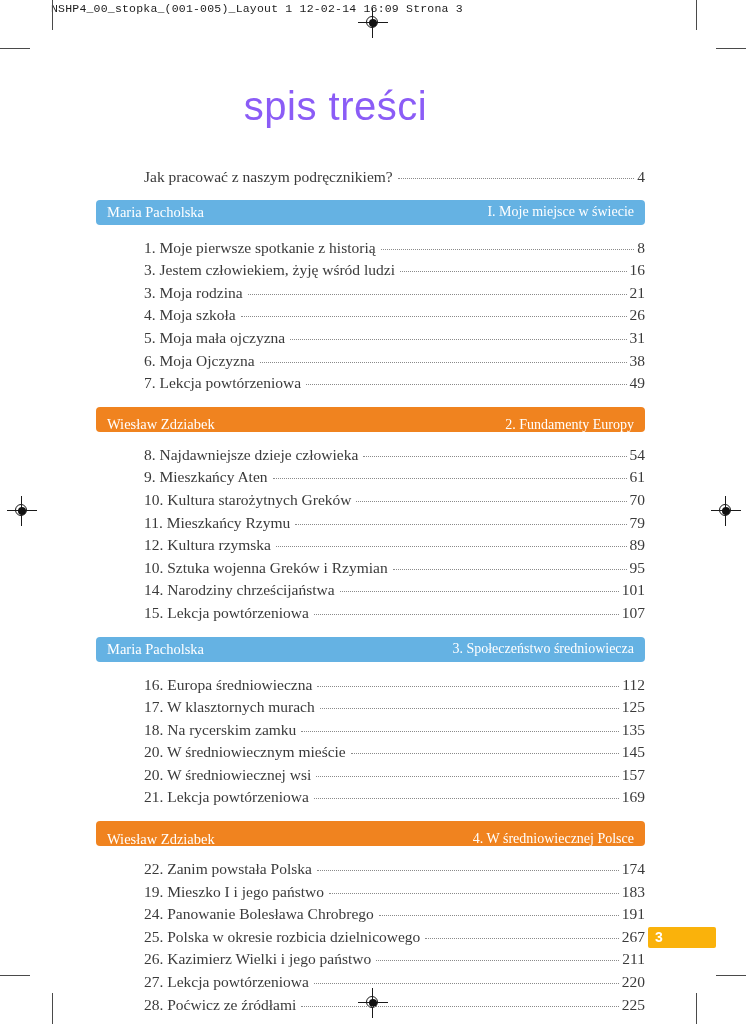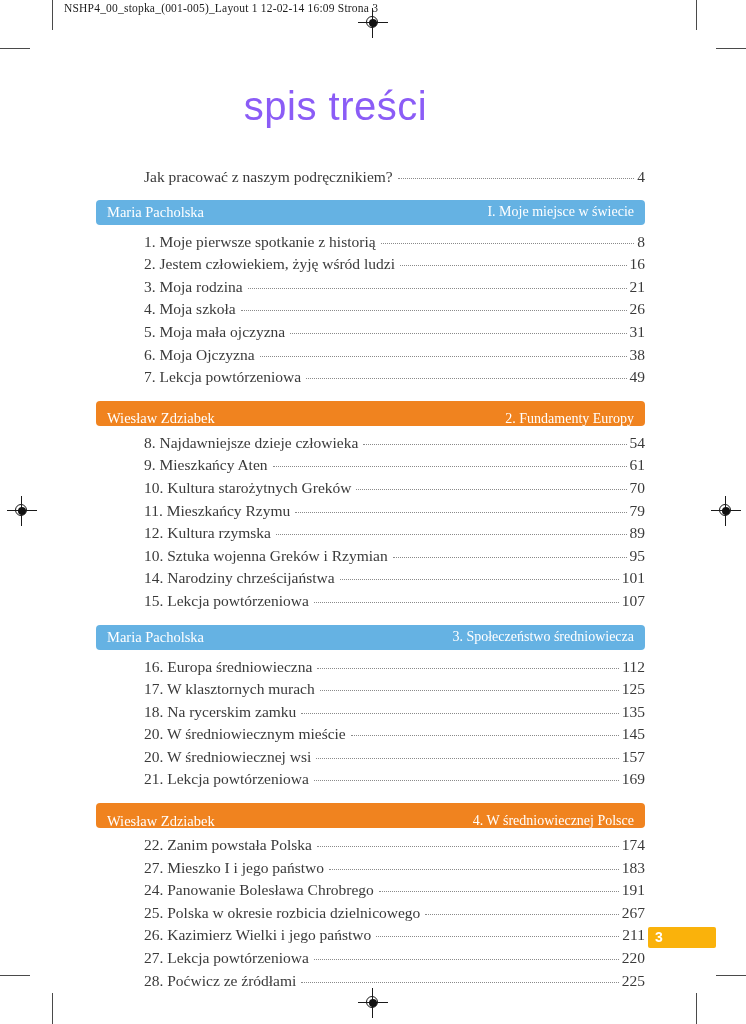--- a/index.html
+++ b/index.html
@@ -17,22 +17,22 @@
     width: 746px;
     height: 1024px;
     overflow: hidden;
     background: #ffffff;
   }
 
   
   .slug {
     position: absolute;
     top: 2px;
-    left: 64px;
-    font-family: Liberation Serif, serif;
+    left: 51px;
+    font-family: Liberation Mono, monospace;
     font-size: 11.5px;
     color: #1c1c1c;
     letter-spacing: 0.2px;
     white-space: nowrap;
   }
   .cropmark {
     position: absolute;
     background: #4a4a4a;
   }
   .cm-v { width: 1px; }
@@ -122,21 +122,21 @@
   
   .sec-bar {
     display: flex;
     align-items: center;
     justify-content: space-between;
     height: 25px;
     border-radius: 4px;
     padding: 0 11px;
     box-sizing: border-box;
     color: #ffffff;
-    margin-bottom: 6px;
+    margin-bottom: 12px;
   }
   .sec-bar.blue   { background: #65b2e3; }
   .sec-bar.orange { background: #f0831f; align-items: flex-end; }
   .sec-author {
     font-size: 14.5px;
     line-height: 1;
     white-space: nowrap;
   }
   .sec-title {
     font-size: 14px;
@@ -230,21 +230,21 @@
             <span class="sec-author">Maria Pacholska</span>
             <span class="sec-title">I. Moje miejsce w świecie</span>
           </div>
           <div class="sec-list">
             <div class="entry">
               <span class="e-label">1. Moje pierwsze spotkanie z historią</span>
               <span class="e-dots"></span>
               <span class="e-page">8</span>
             </div>
             <div class="entry">
-              <span class="e-label">2. Jestem człowiekiem, żyję wśród ludzi</span>
+              <span class="e-label">3. Jestem człowiekiem, żyję wśród ludzi</span>
               <span class="e-dots"></span>
               <span class="e-page">16</span>
             </div>
             <div class="entry">
               <span class="e-label">3. Moja rodzina</span>
               <span class="e-dots"></span>
               <span class="e-page">21</span>
             </div>
             <div class="entry">
               <span class="e-label">4. Moja szkoła</span>
@@ -359,21 +359,21 @@
             <span class="sec-author">Wiesław Zdziabek</span>
             <span class="sec-title">4. W średniowiecznej Polsce</span>
           </div>
           <div class="sec-list">
             <div class="entry">
               <span class="e-label">22. Zanim powstała Polska</span>
               <span class="e-dots"></span>
               <span class="e-page">174</span>
             </div>
             <div class="entry">
-              <span class="e-label">27. Mieszko I i jego państwo</span>
+              <span class="e-label">19. Mieszko I i jego państwo</span>
               <span class="e-dots"></span>
               <span class="e-page">183</span>
             </div>
             <div class="entry">
               <span class="e-label">24. Panowanie Bolesława Chrobrego</span>
               <span class="e-dots"></span>
               <span class="e-page">191</span>
             </div>
             <div class="entry">
               <span class="e-label">25. Polska w okresie rozbicia dzielnicowego</span>

